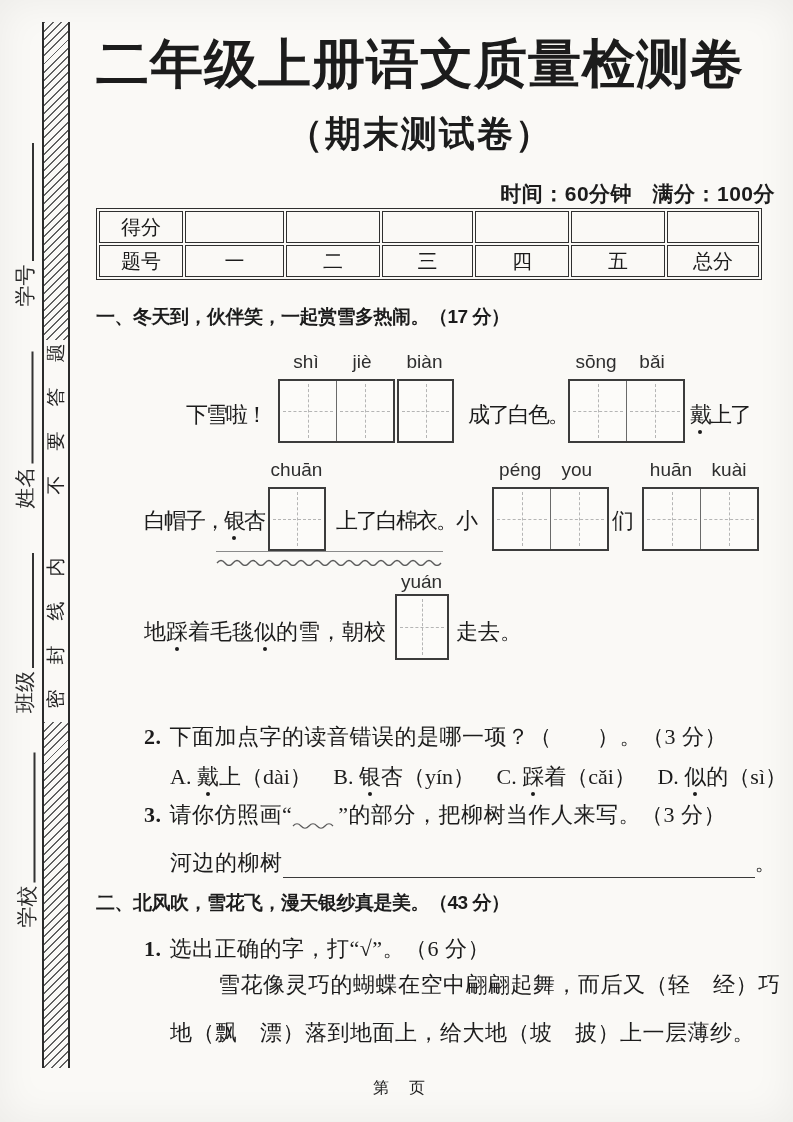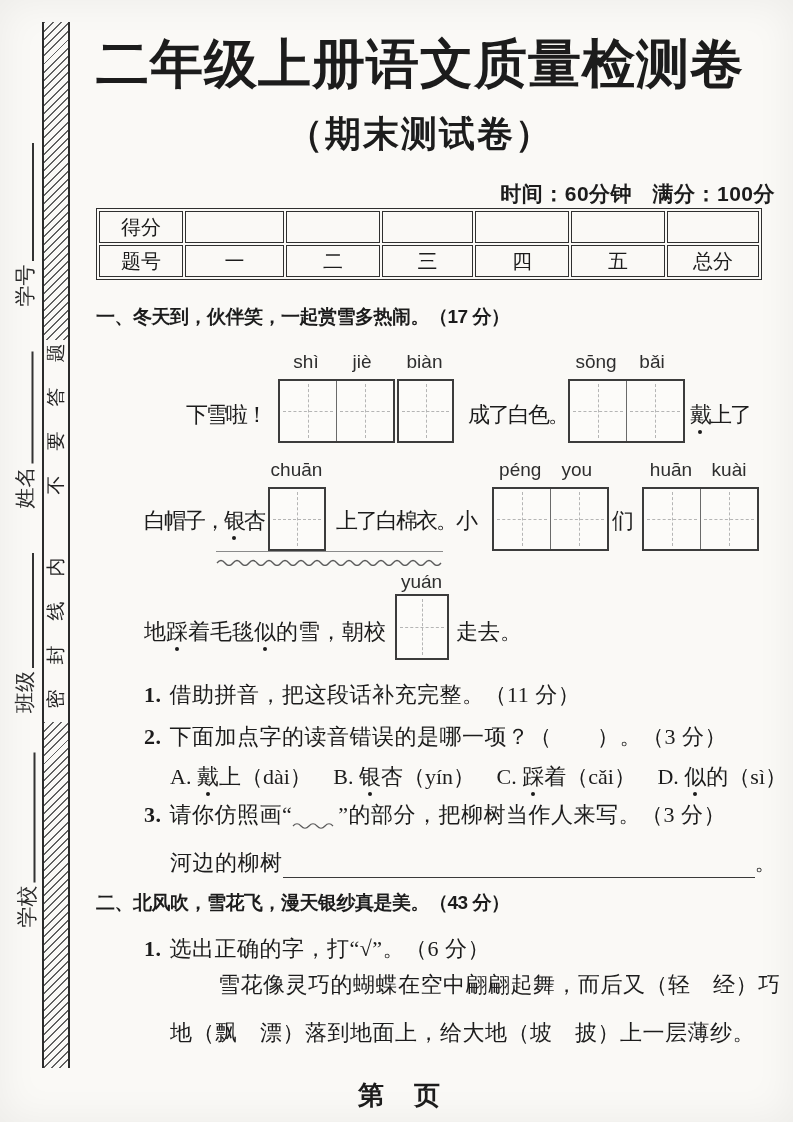--- a/index.html
+++ b/index.html
@@ -56,21 +56,21 @@
   .tg .cell{position:relative;width:56px;height:60px;}
   .tg .cell + .cell{border-left:1.5px solid #6a6a6a;}
   .tg .cell::before{content:"";position:absolute;left:50%;top:3px;bottom:3px;border-left:1px dashed #b5b5b5;}
   .tg .cell::after{content:"";position:absolute;top:50%;left:3px;right:3px;border-top:1px dashed #b5b5b5;}
 
   .blank-line{display:inline-block;height:24px;border-bottom:1.5px solid #3a3a3a;vertical-align:bottom;}
   .wavy-blank{display:inline-block;width:46px;height:20px;position:relative;}
   .wavy-blank svg{position:absolute;left:0;bottom:-7px;}
   .wave-underline{border-top:1px solid #8a8a8a;}
   .opt{margin-right:16px;}
-  .footer{font-size:26px;font-weight:700;letter-spacing:2px;}
+  .footer{font-size:16px;font-weight:400;letter-spacing:2px;}
 </style>
 </head>
 <body>
 
 <div class="canvas f-serif">
 
   <div class="seal-band">
     <div class="hatch hatch-top"></div>
     <div class="hatch hatch-bottom"></div>
     <div class="band-text">
@@ -199,23 +199,20 @@
 
   <div class="abs py f-py" style="left:395px;top:571px;width:53px;">
     <span>yuán</span>
   </div>
   <div class="abs fill3" style="left:144px;top:617px;"><span>地</span><span class="zd">踩</span><span>着毛毯</span><span class="zd">似</span><span>的雪，朝校</span></div>
   <div class="abs tg" style="left:395px;top:594px;">
     <div class="cell" style="width:50px;height:62px;"></div>
   </div>
   <div class="abs fill3" style="left:456px;top:617px;">走去。</div>
 
-  <div class="abs qline" style="left:144px;top:680px;">
-    <span class="qnum">1.</span><span>借助拼音，把这段话补充完整。（11 分）</span>
-  </div>
   <div class="abs qline" style="left:144px;top:722px;">
     <span class="qnum">2.</span><span>下面加点字的读音错误的是哪一项？（　　）。（3 分）</span>
   </div>
   <div class="abs qline" style="left:170px;top:762px;letter-spacing:0;">
     <span class="opt"><span>A. </span><span class="zd">戴</span><span>上（dài）</span></span>
     <span class="opt"><span>B. </span><span class="zd">银</span><span>杏（yín）</span></span>
     <span class="opt"><span>C. </span><span class="zd">踩</span><span>着（cǎi）</span></span>
     <span class="opt"><span>D. </span><span class="zd">似</span><span>的（sì）</span></span>
   </div>
   <div class="abs qline" style="left:144px;top:800px;">

